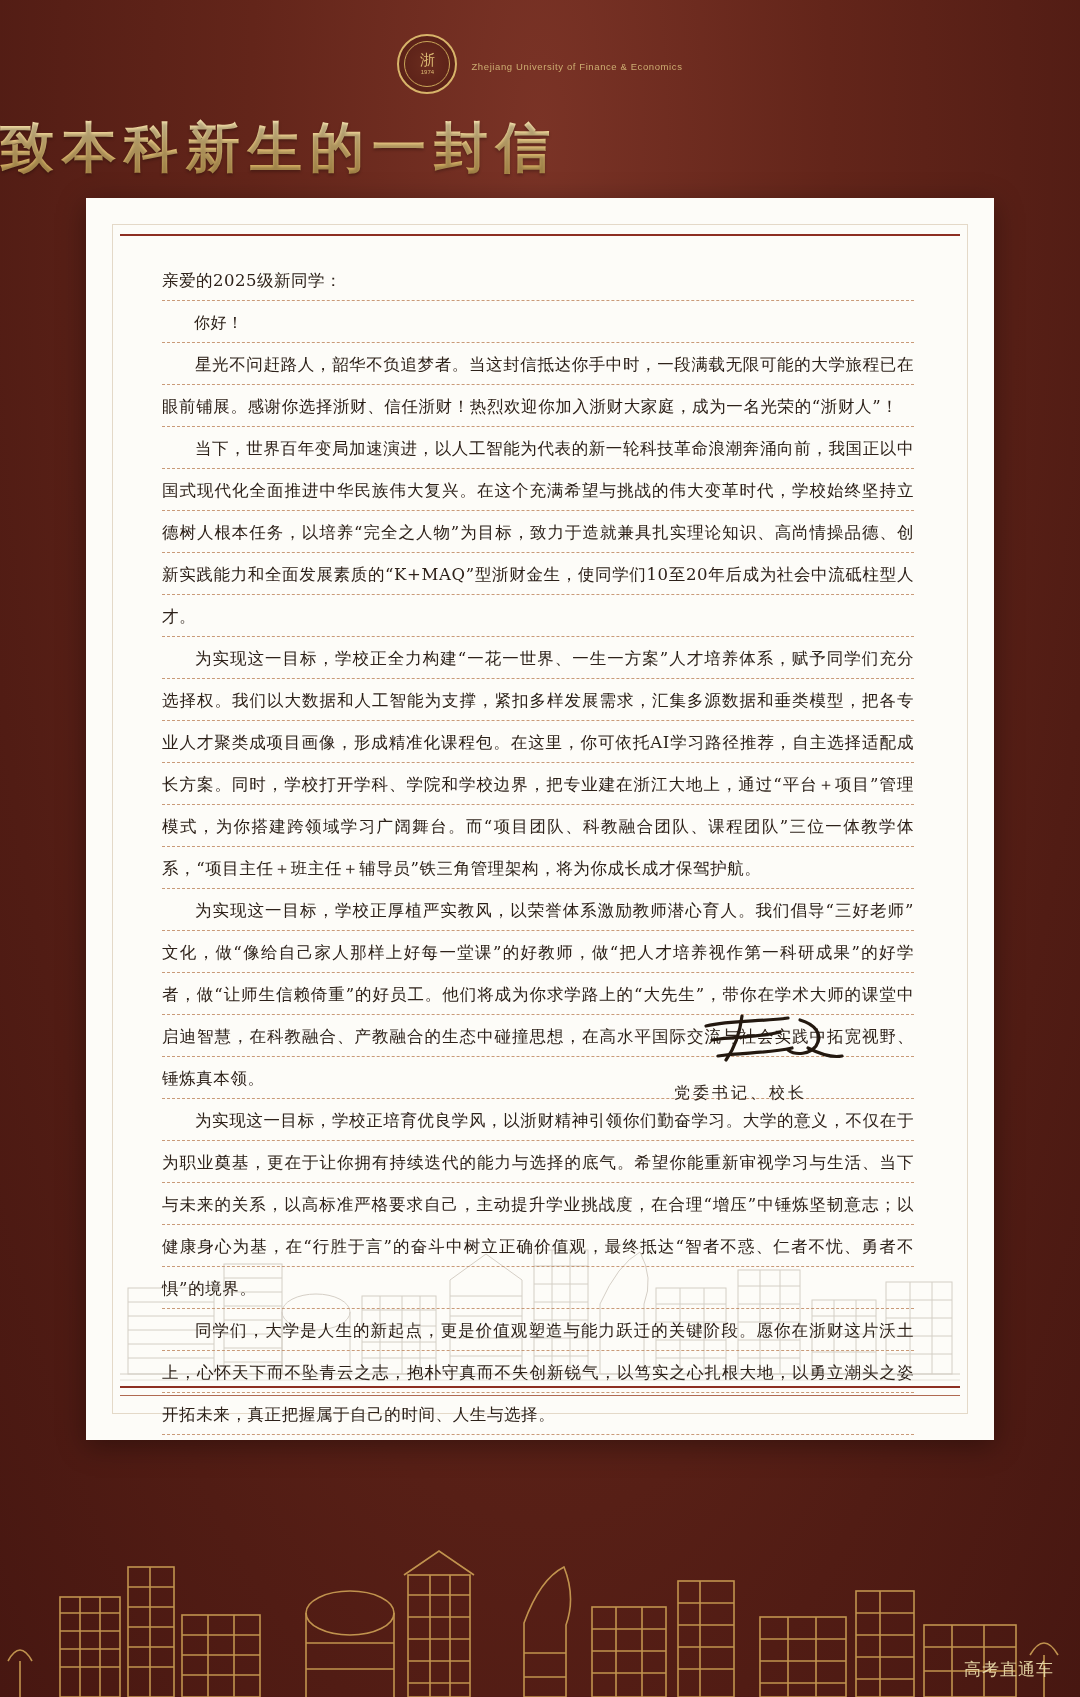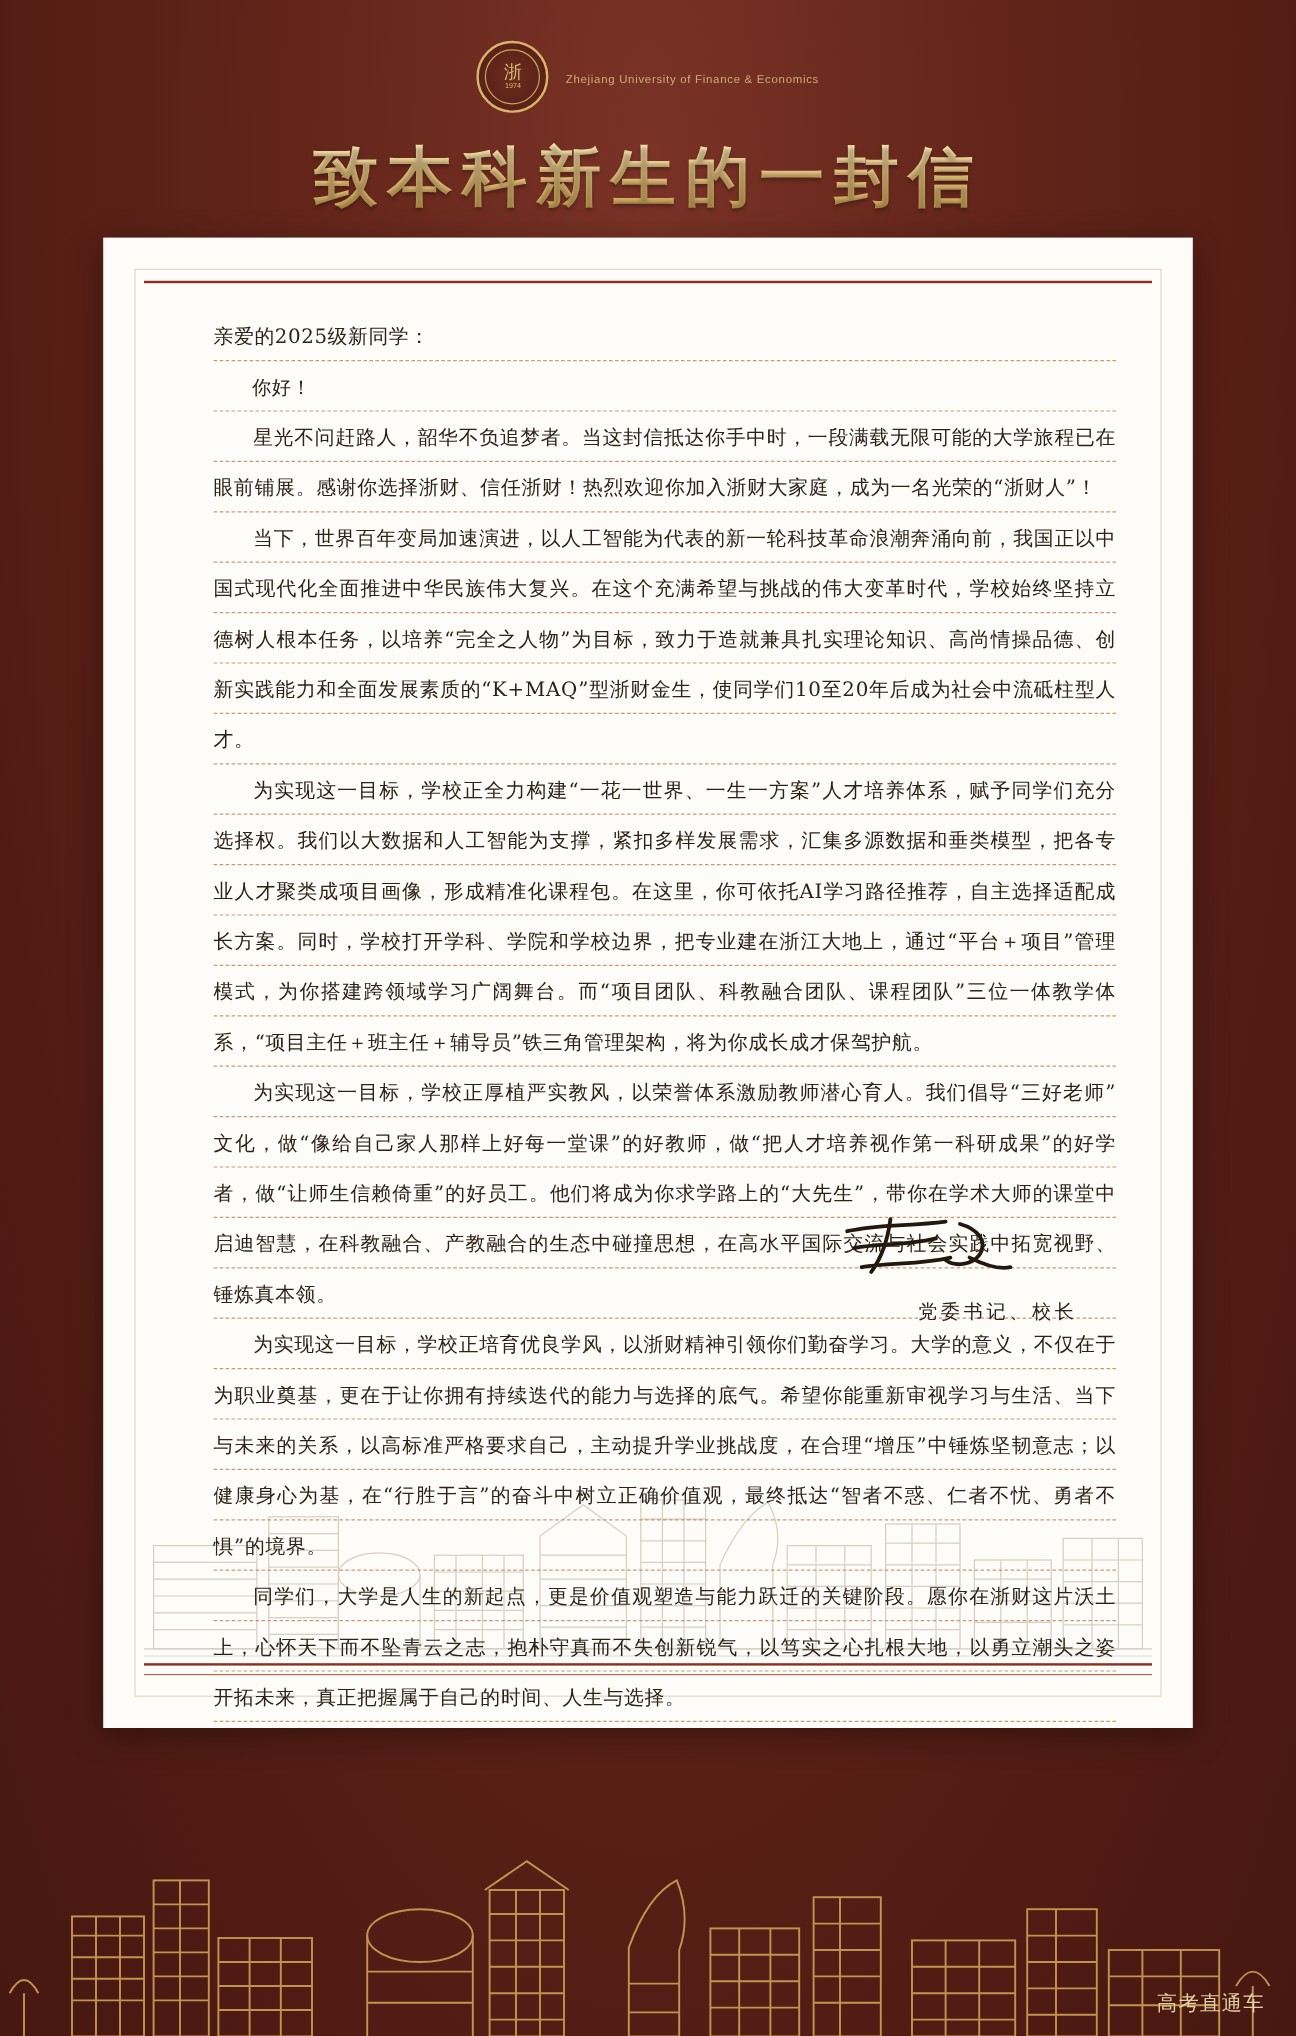--- a/index.html
+++ b/index.html
@@ -95,21 +95,20 @@
     font-size: 9.5px;
     letter-spacing: .6px;
     color: #cdae72;
     font-family: "Liberation Sans", sans-serif;
     margin-top: 4px;
   }
   .title {
     position: absolute;
     top: 112px;
     left: 0; right: 0;
-    text-align: center;
     font-size: 54px;
     letter-spacing: 8px;
     font-family: "DejaVu Serif", serif;
     font-weight: bold;
     color: #f0d89a;
     background: linear-gradient(180deg, #fbeec2 0%, #e7c57e 45%, #c49a4b 100%);
     -webkit-background-clip: text;
     background-clip: text;
     -webkit-text-fill-color: transparent;
     text-shadow: 0 2px 3px rgba(0,0,0,.25);
@@ -154,21 +153,21 @@
     bottom: 58px;
     height: 190px;
     opacity: .35;
     pointer-events: none;
   }
   .skyline svg { display: block; width: 100%; height: 100%; }
 
   
   .letter {
     position: absolute;
-    left: 92px;
+    left: 76px;
     top: 62px;
     width: 752px;
     color: #2d2119;
     font-family: "DejaVu Serif", serif;
   }
   .letter .salutation {
     font-size: 16.5px;
     line-height: 42px;
     letter-spacing: .5px;
   }
@@ -214,21 +213,20 @@
   }
   .sign .scribble svg { display: block; }
   .sign .role,
   .sign .date {
     font-size: 16px;
     line-height: 34px;
     letter-spacing: 3px;
     color: #2d2119;
     font-family: "DejaVu Serif", serif;
     margin-left: 6px;
-    text-align: right;
   }
 
   
   .bottom-band {
     position: absolute;
     left: 0; right: 0;
     bottom: 0;
     height: 250px;
     pointer-events: none;
   }

